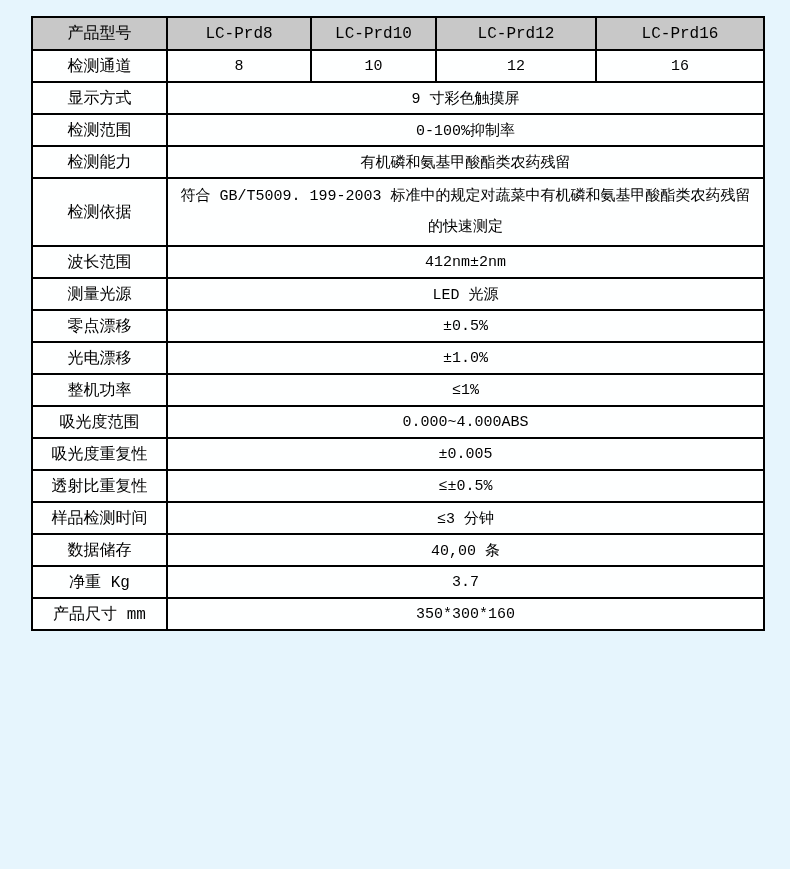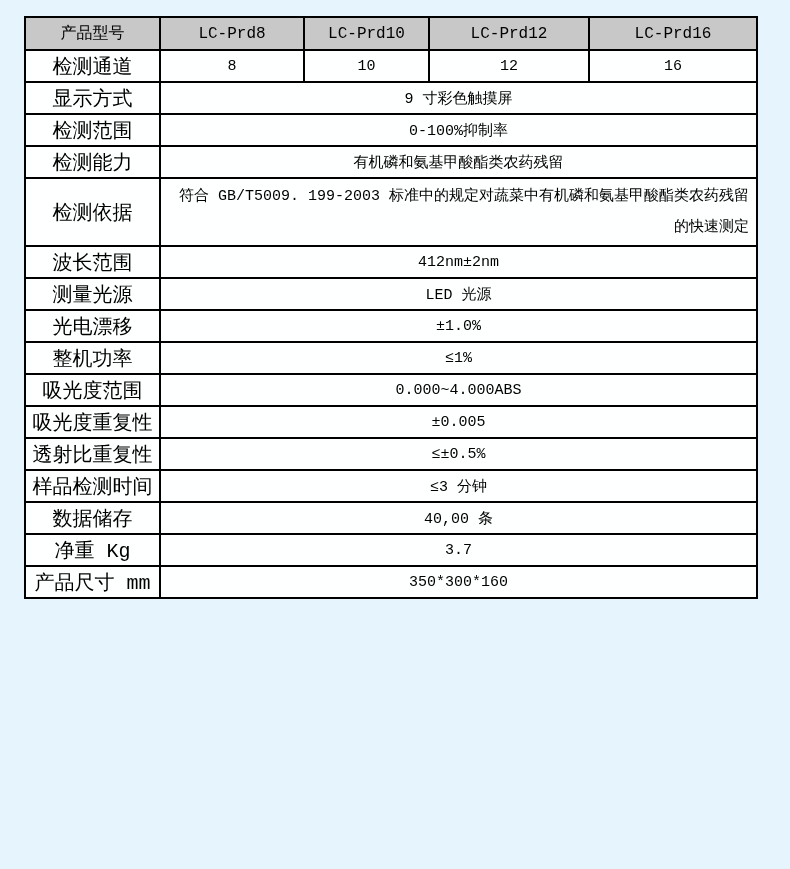--- a/index.html
+++ b/index.html
@@ -14,21 +14,21 @@
   body{
     width:790px;height:869px;
     background:var(--page-bg);
     font-family:"Liberation Mono","DejaVu Sans Mono",monospace;
     color:var(--text-c);
     position:relative;
     overflow:hidden;
   }
   table.spec{
     position:absolute;
-    left:24px;top:16px;
+    left:31px;top:16px;
     width:732px;
     border-collapse:collapse;
     table-layout:fixed;
     background:var(--cell-bg);
   }
   table.spec th,
   table.spec td{
     border:2px solid var(--border-c);
     padding:0 4px;
     text-align:center;
@@ -37,24 +37,24 @@
     overflow:hidden;
     white-space:nowrap;
   }
   table.spec thead th{
     background:var(--header-bg);
     height:33px;
     font-size:16px;
   }
   table.spec tbody tr{height:32px;}
   table.spec tbody tr.tall{height:68px;}
-  td.label{font-size:20px;}
+  td.label{font-size:16px;}
   td.value{font-size:15px;}
   td.value.left{
-    text-align:right;
+    text-align:center;
     padding:0 7px;
     line-height:31px;
     white-space:normal;
     word-break:break-all;
   }
 </style>
 </head>
 <body>
 
 <table class="spec">
@@ -102,20 +102,24 @@
       </tr>
       <tr>
         <td class="label">波长范围</td>
         <td class="value" colspan="4">412nm±2nm</td>
       </tr>
       <tr>
         <td class="label">测量光源</td>
         <td class="value" colspan="4">LED 光源</td>
       </tr>
       <tr>
+        <td class="label">零点漂移</td>
+        <td class="value" colspan="4">±0.5%</td>
+      </tr>
+      <tr>
         <td class="label">光电漂移</td>
         <td class="value" colspan="4">±1.0%</td>
       </tr>
       <tr>
         <td class="label">整机功率</td>
         <td class="value" colspan="4">≤1%</td>
       </tr>
       <tr>
         <td class="label">吸光度范围</td>
         <td class="value" colspan="4">0.000~4.000ABS</td>

